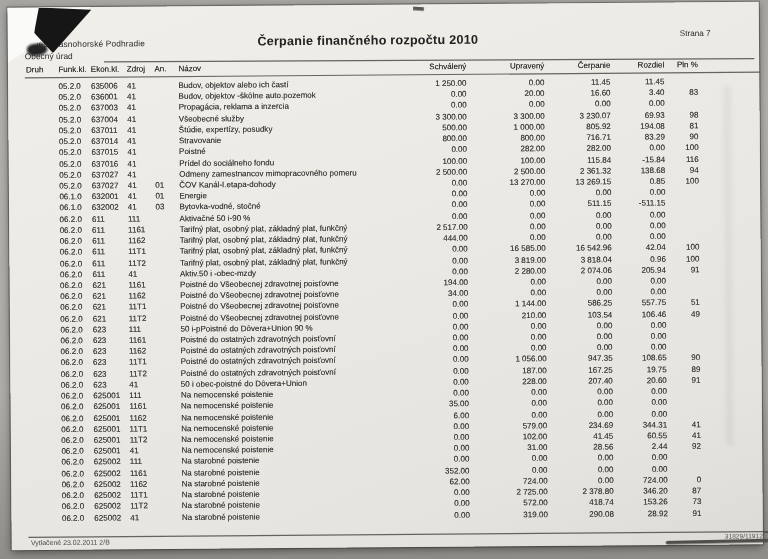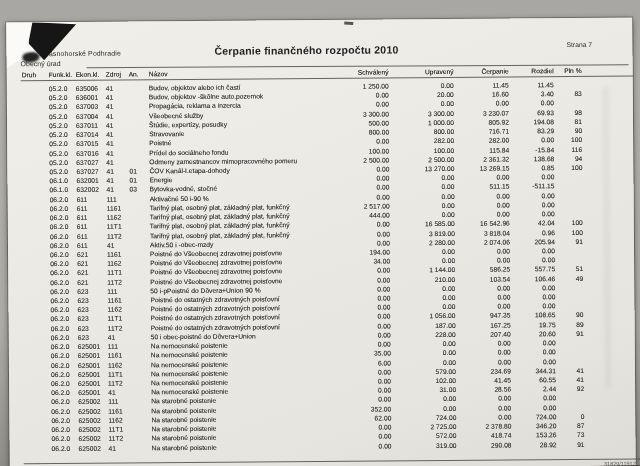--- a/index.html
+++ b/index.html
@@ -1,18 +1,18 @@
 <!DOCTYPE html>
 <html><head>
 <meta charset="utf-8">
 <style>
   html,body{margin:0;padding:0;width:640px;height:466px;overflow:hidden;
     background:linear-gradient(180deg,#a8a6a2 0%,#b2b0ac 18%,#aeaca8 70%,#8f8d88 100%);
     font-family:"Liberation Sans",sans-serif;}
-  .stage{position:relative;width:640px;height:341px;margin-top:16px;}
+  .stage{position:relative;width:640px;height:341px;}
   
   .page{position:absolute;left:8px;top:4px;width:626px;height:452px;
     background:linear-gradient(160deg,#f1efea 0%,#ebe9e4 45%,#e6e4df 80%,#dddbd5 100%);
     box-shadow:0 2px 7px rgba(0,0,0,.45),0 0 0 1px rgba(90,88,82,.6);
     transform:rotate(-0.45deg);transform-origin:50% 50%;color:#2b2b2b;}
   .corner-white{position:absolute;left:0;top:0;width:70px;height:46px;
     background:#fafaf8;clip-path:polygon(0 0,100% 0,0 100%);z-index:5;}
   .corner-black{position:absolute;left:22px;top:0;width:52px;height:38px;
     background:#161616;clip-path:polygon(8% 0,92% 6%,30% 100%,0 55%);z-index:6;filter:blur(.4px);}
   .smudge{position:absolute;left:16px;top:30px;width:17px;height:10px;background:#242424;

